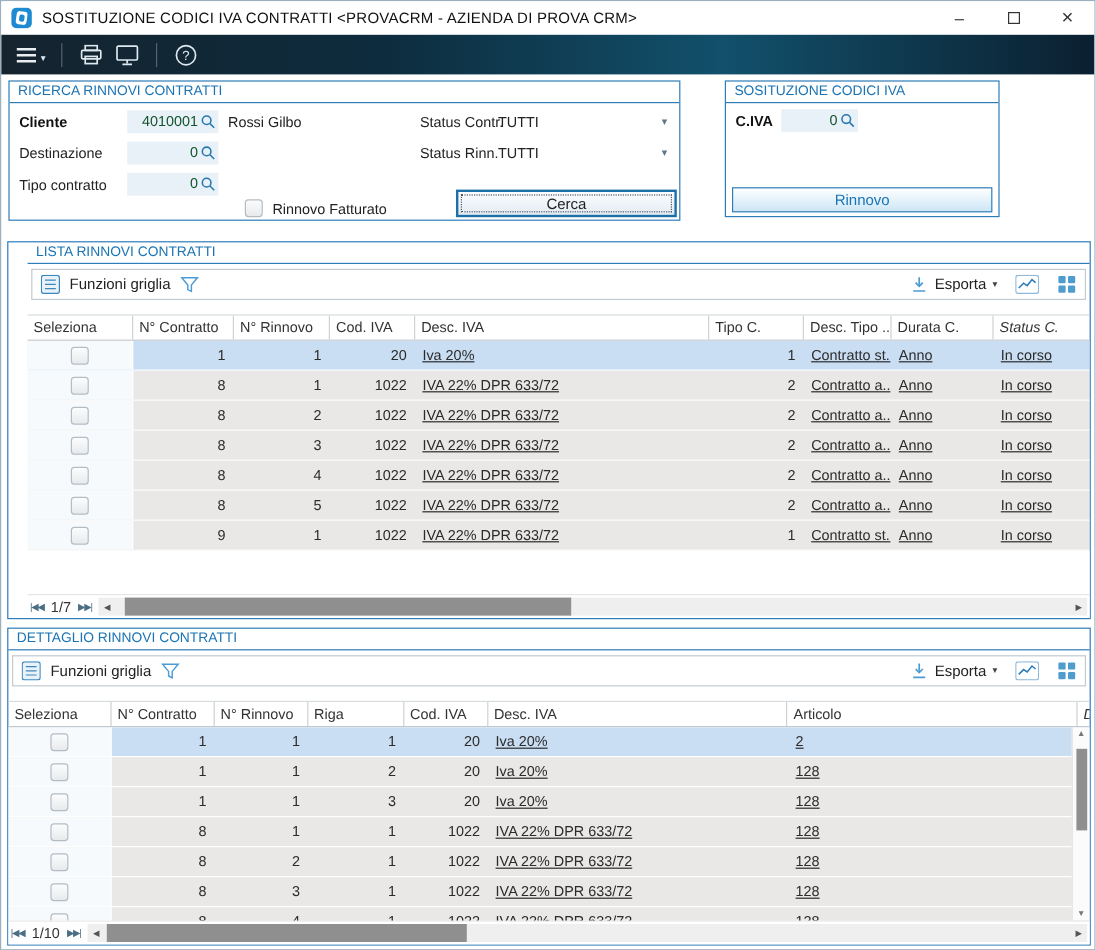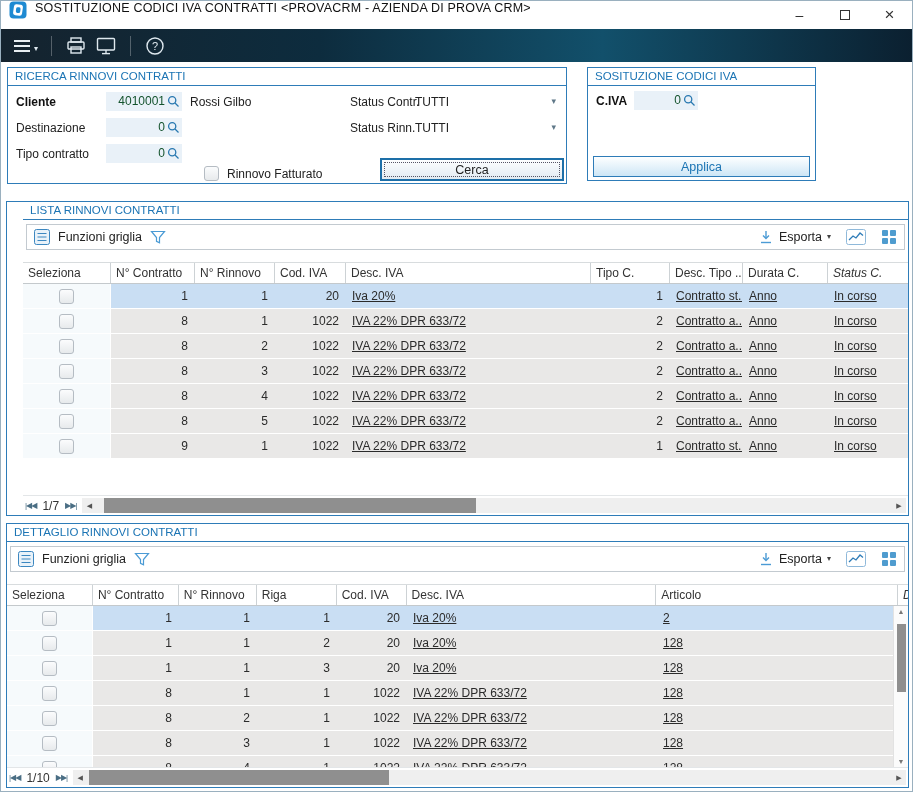--- a/index.html
+++ b/index.html
@@ -1,20 +1,20 @@
 <!DOCTYPE html>
 <html><head>
 <meta charset="utf-8">
 <style>
   html,body{margin:0;padding:0;background:#d7dde2;font-family:"Liberation Sans","DejaVu Sans",sans-serif;}
   *{box-sizing:border-box;}
   #window{position:relative;width:913px;height:792px;background:#fff;border:1px solid #9ab0bf;overflow:hidden;}
 
   
-  .titlebar{position:absolute;left:0;top:0;width:100%;height:28px;background:#fff;display:flex;align-items:flex-start;padding-left:8px;}
+  .titlebar{position:absolute;left:0;top:0;width:100%;height:28px;background:#fff;display:flex;align-items:center;padding-left:8px;}
   .titlebar .apptitle{font-size:12.5px;color:#111;margin-left:8px;letter-spacing:.2px;}
   .winbtns{margin-left:auto;display:flex;height:100%;}
   .winbtn{width:45px;height:100%;display:flex;align-items:center;justify-content:center;color:#333;font-size:14px;cursor:default;}
   .maxbox{width:10px;height:10px;border:1px solid #333;}
   .closebtn{font-size:17px;}
 
   
   .toolbar{position:absolute;left:0;top:28px;width:100%;height:33px;
     background:linear-gradient(90deg,#15232e 0%,#0d2c3e 35%,#12506b 66%,#0b2030 100%);
     display:flex;align-items:center;padding:0 8px;color:#e8eef2;}
@@ -170,32 +170,32 @@
             <line x1="8" y1="8" x2="11.5" y2="11.5"></line>
           </svg>
       </div>
 
       <div class="checkbox" style="position:absolute;left:196px;top:80px;"></div>
       <span class="flabel" style="left:219px;top:81px;">Rinnovo Fatturato</span>
       <div class="cerca-btn" style="left:372px;top:72px;width:184px;height:23px;">Cerca</div>
     </div>
   </div>
 
-  <div class="panel" style="left:586px;top:66px;width:229px;height:114px;">
+  <div class="panel" style="left:603px;top:66px;width:229px;height:114px;">
     <div class="panel-title">SOSITUZIONE CODICI IVA</div>
     <div class="panel-body" style="height:94px;">
       <span class="flabel bold" style="left:8px;top:8px;">C.IVA</span>
       <div class="lookup" style="left:46px;top:5px;width:64px;">
         <span class="val">0</span>
         <svg width="13" height="13" viewBox="0 0 13 13" fill="none" stroke="#2878b0" stroke-width="1.3">
             <circle cx="5.2" cy="5.2" r="3.6"></circle>
             <line x1="8" y1="8" x2="11.5" y2="11.5"></line>
           </svg>
       </div>
-      <div class="applica-btn" style="left:5px;top:70px;width:217px;height:21px;">Applica</div>
+      <div class="applica-btn" style="left:5px;top:70px;width:217px;height:21px;">Rinnovo</div>
     </div>
   </div>
 
   <div class="gsection" id="lista-grid" style="left:5px;top:200px;width:903px;height:315px;padding-left:16px;">
     <div class="panel-title" style="flex:0 0 auto;">LISTA RINNOVI CONTRATTI</div>
     <div class="grid-toolbar">
       <svg width="16" height="16" viewBox="0 0 16 16">
           <rect x="0.5" y="0.5" width="15" height="15" rx="2" fill="#e9f2f9" stroke="#3c87c0"></rect>
           <line x1="3.5" y1="4.5" x2="12.5" y2="4.5" stroke="#3c87c0"></line>
           <line x1="3.5" y1="8" x2="12.5" y2="8" stroke="#3c87c0"></line>

